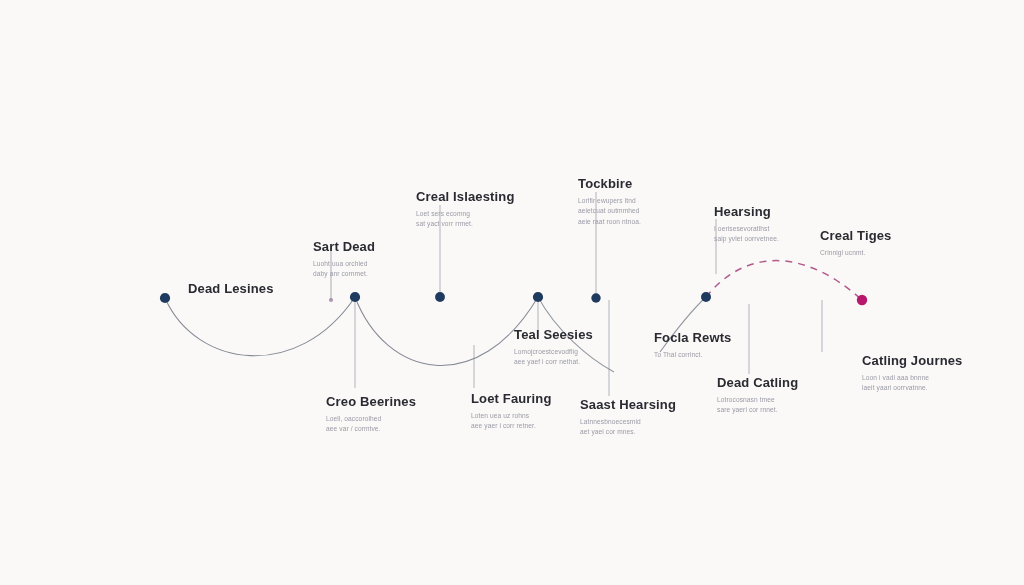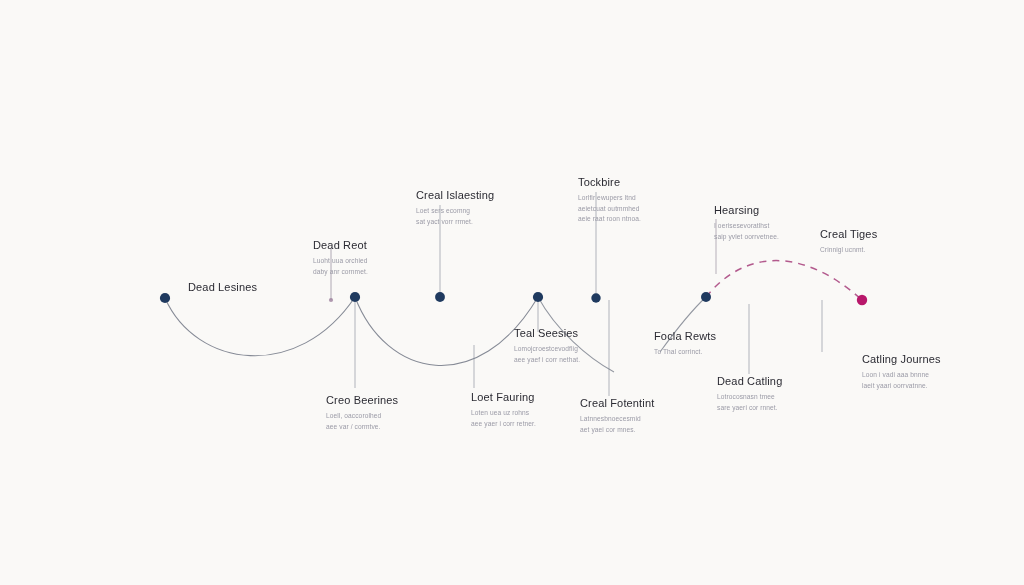--- a/index.html
+++ b/index.html
@@ -19,22 +19,22 @@
     top: 0;
     left: 0;
     width: 1024px;
     height: 585px;
   }
   .milestone-label {
     position: absolute;
     box-sizing: border-box;
   }
   .milestone-title {
-    font-size: 11px;
-    font-weight: normal;
+    font-size: 13px;
+    font-weight: bold;
     color: #2a2a32;
     letter-spacing: 0.15px;
     line-height: 1.35;
     white-space: nowrap;
     filter: blur(0.45px);
   }
   .milestone-desc {
     font-size: 6.6px;
     font-weight: normal;
     color: #9a9aa6;
@@ -87,21 +87,21 @@
     <circle cx="706" cy="297" r="5.0" fill="#1f3a5f"></circle>
     <circle cx="862" cy="300" r="5.2" fill="#b8186b"></circle>
   </g>
 </svg>
 
 <div class="milestone-label label-lead-only" style="left:188px; top:280px;">
   <div class="milestone-title">Dead Lesines</div>
 </div>
 
 <div class="milestone-label" style="left:313px; top:238px;">
-  <div class="milestone-title">Dead Reot</div>
+  <div class="milestone-title">Sart Dead</div>
   <div class="milestone-desc">
     <span>Luoht uua orchied</span>
     <span>daby anr cornmet.</span>
   </div>
 </div>
 
 <div class="milestone-label" style="left:326px; top:393px;">
   <div class="milestone-title">Creo Beerines</div>
   <div class="milestone-desc">
     <span>Loell, oaccorolhed</span>
@@ -136,21 +136,21 @@
 <div class="milestone-label" style="left:578px; top:175px;">
   <div class="milestone-title">Tockbire</div>
   <div class="milestone-desc">
     <span>Lorlfir ewupers ltnd</span>
     <span>aeietcuat outmmhed</span>
     <span>aeie raat roon ntnoa.</span>
   </div>
 </div>
 
 <div class="milestone-label" style="left:580px; top:396px;">
-  <div class="milestone-title">Creal Fotentint</div>
+  <div class="milestone-title">Saast Hearsing</div>
   <div class="milestone-desc">
     <span>Latnnesbnoecesmid</span>
     <span>aet yaei cor mnes.</span>
   </div>
 </div>
 
 <div class="milestone-label" style="left:654px; top:329px;">
   <div class="milestone-title">Focla Rewts</div>
   <div class="milestone-desc">
     <span>To Thal corrinct.</span>

